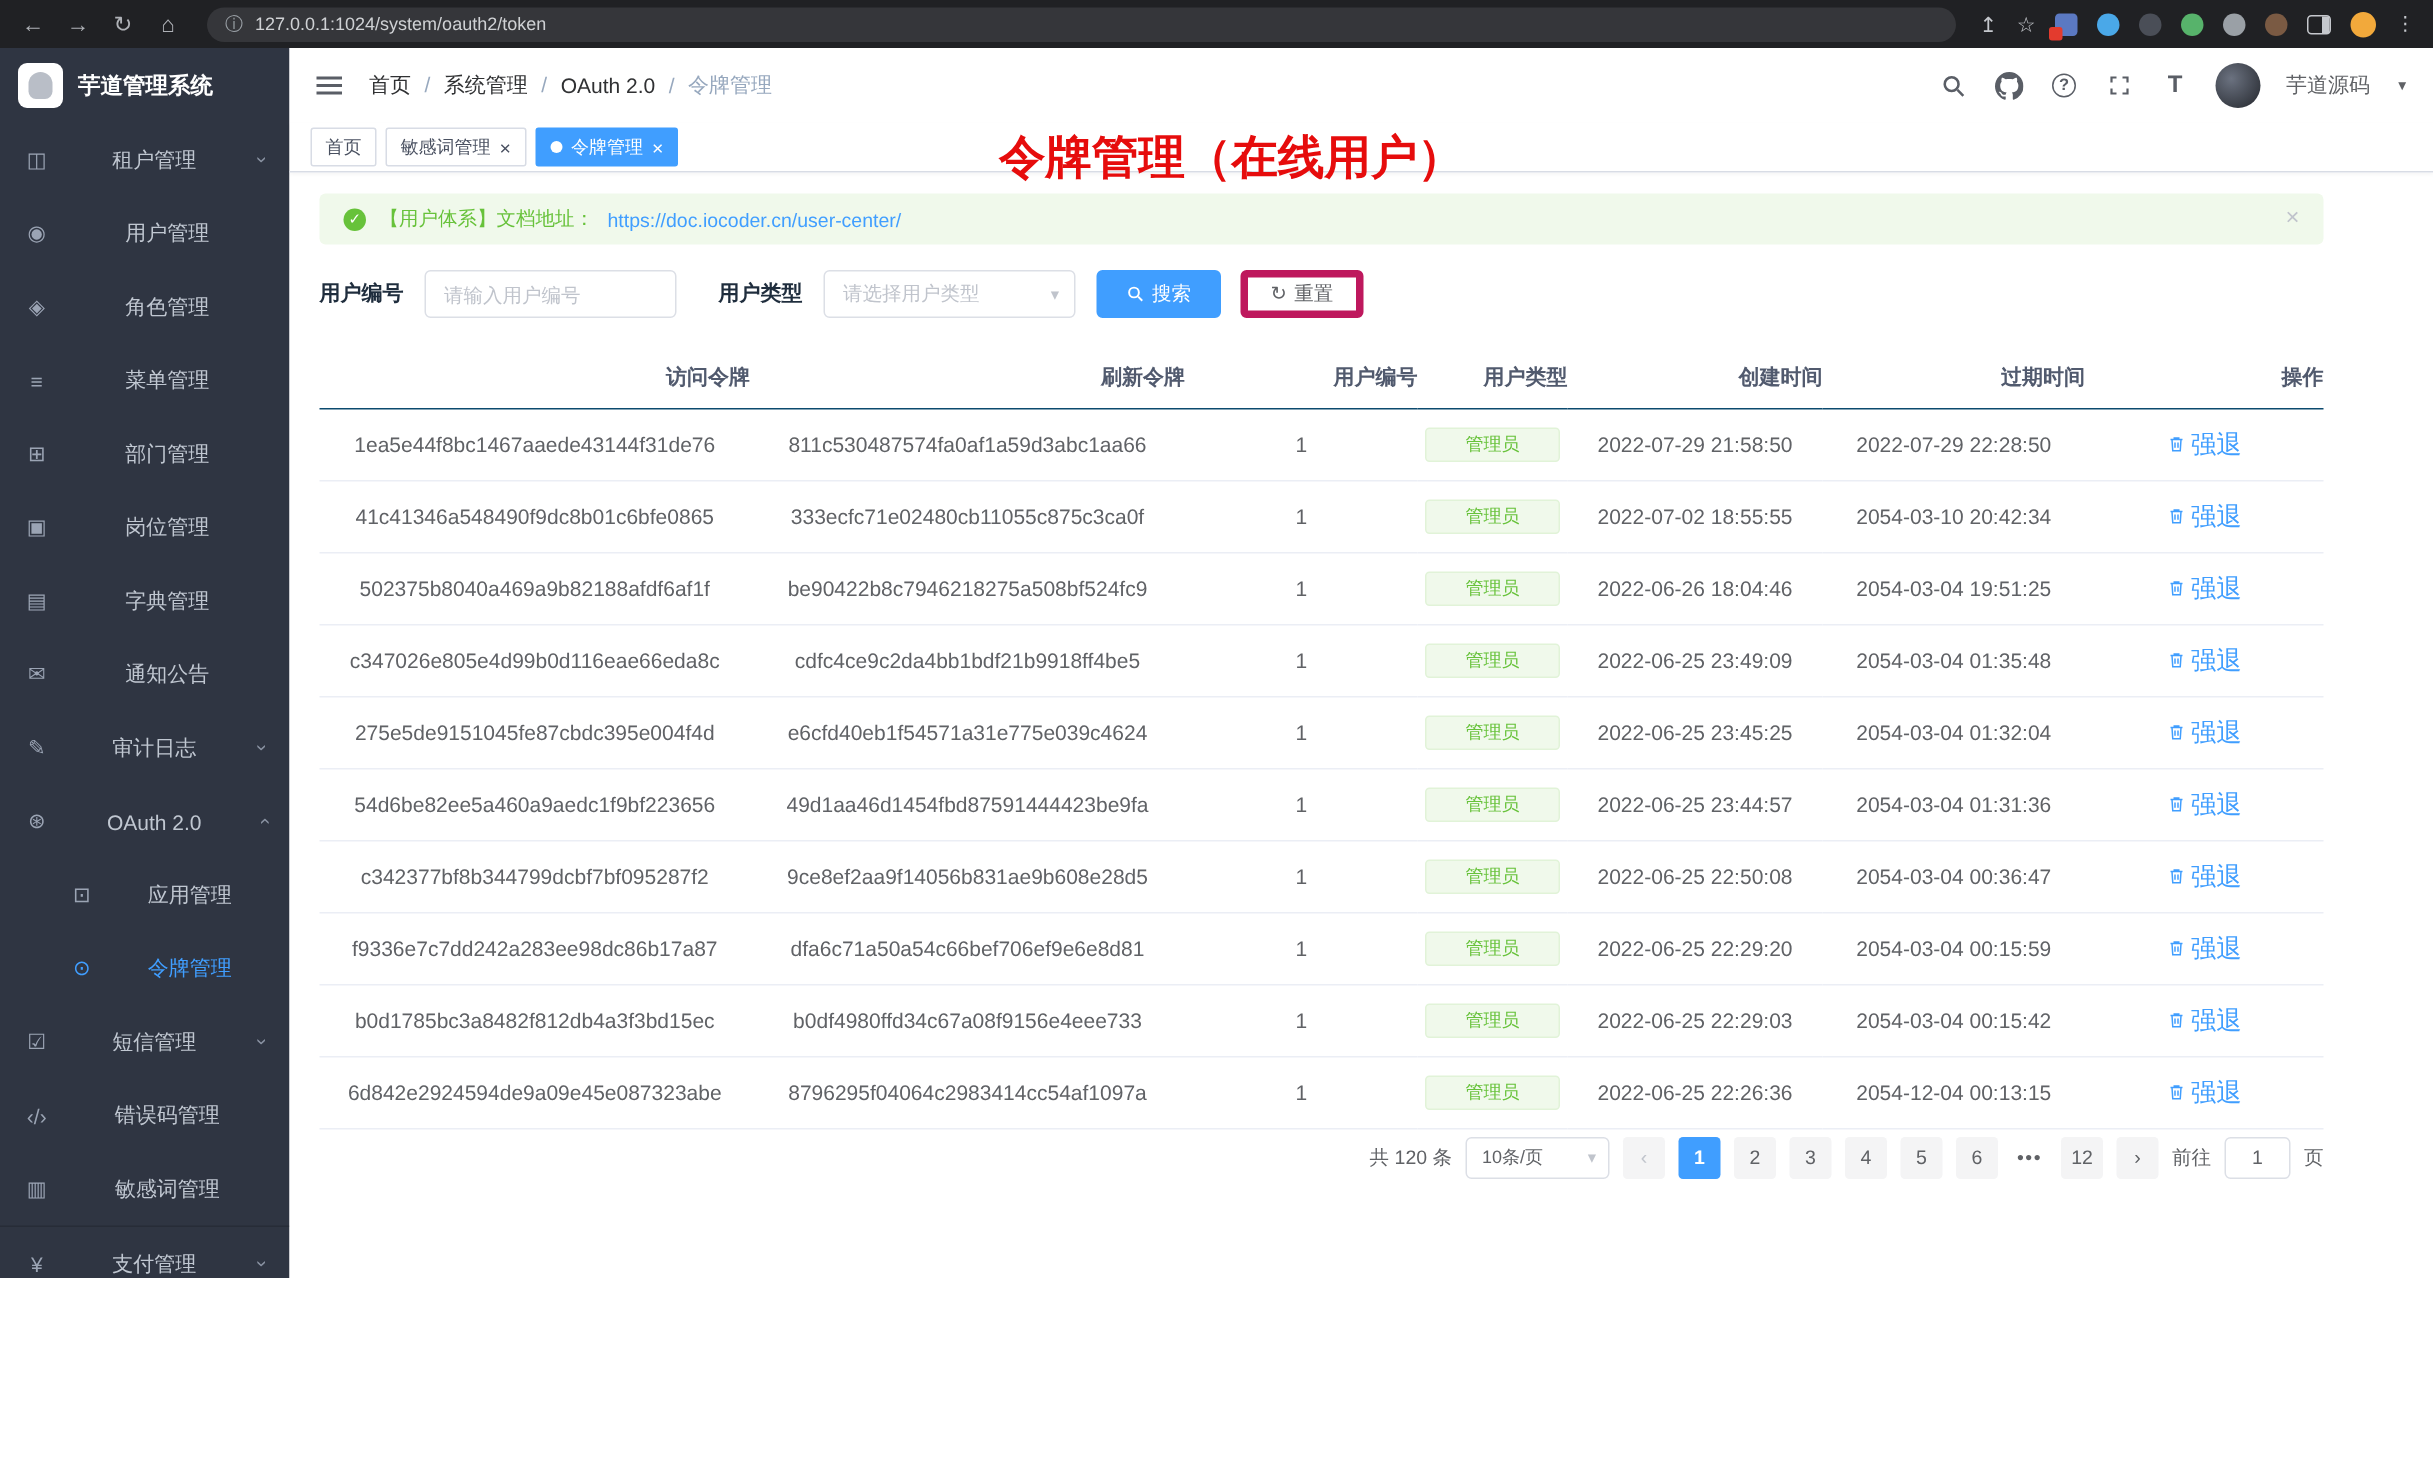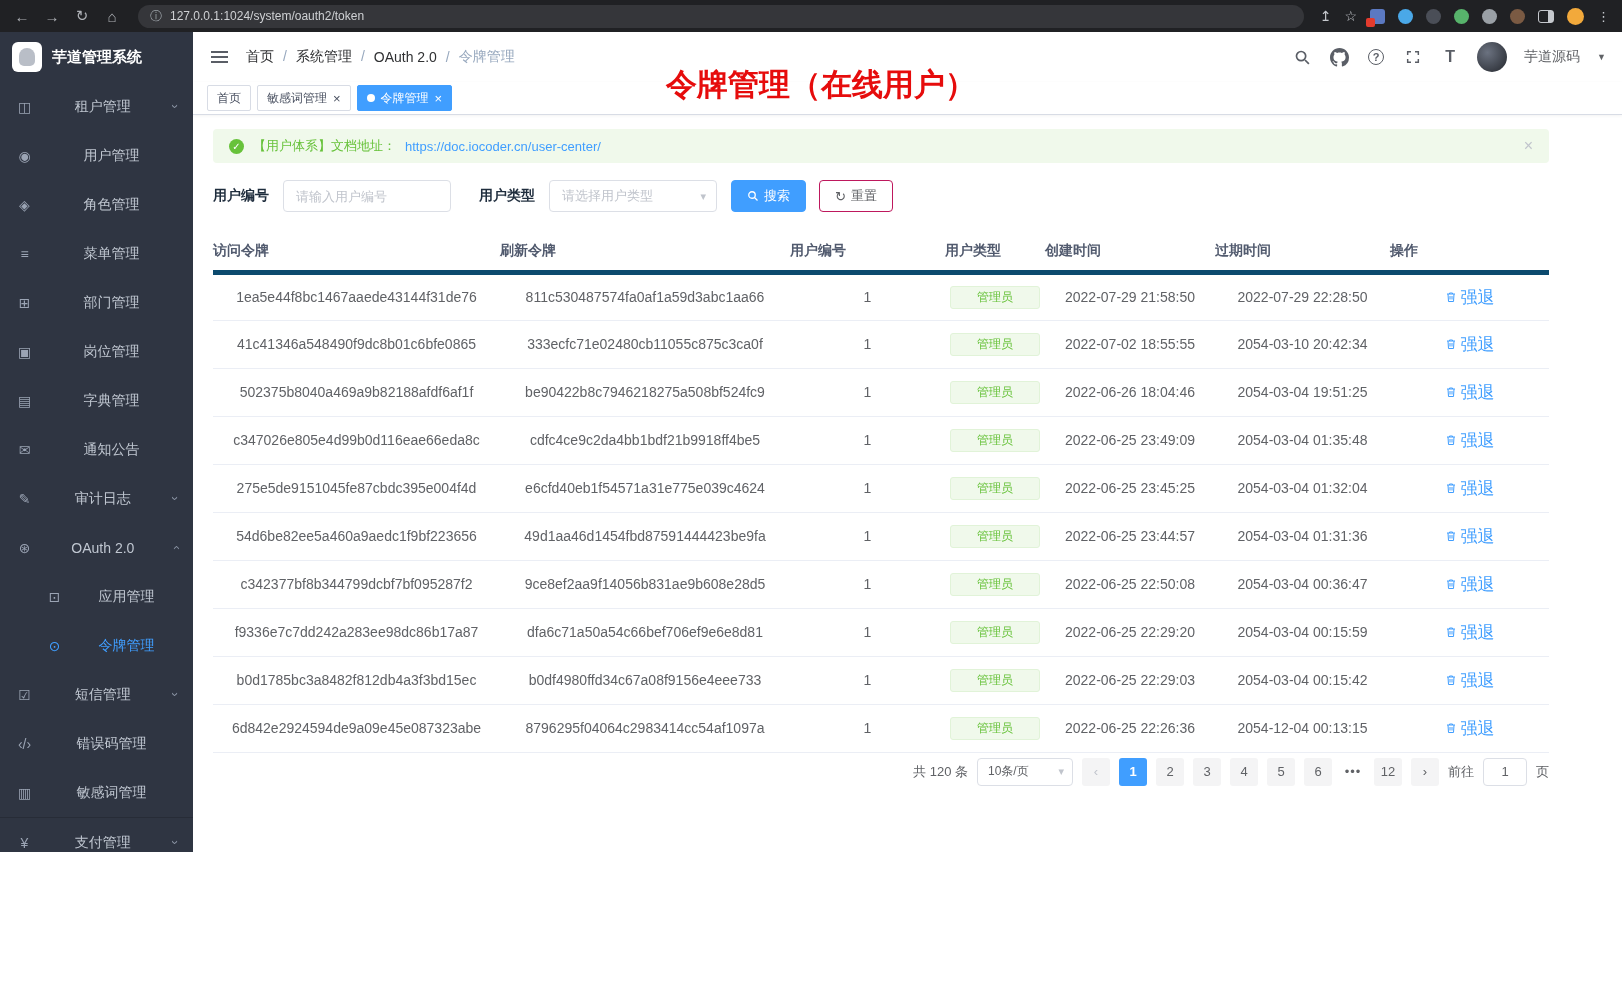--- a/index.html
+++ b/index.html
@@ -53,21 +53,21 @@
   .crumb.current::after { content:""; margin:0; }
   .header-right { margin-left:auto; display:flex; align-items:center; gap:17px; color:#5a5e66; }
   .h-icon { display:inline-flex; align-items:center; justify-content:center; width:20px; cursor:pointer; }
   .help-circle { width:16px; height:16px; border:1.6px solid #5a5e66; border-radius:50%; font-size:11px; font-weight:bold; display:flex; align-items:center; justify-content:center; }
   .font-size-ic { font-weight:bold; font-size:16px; }
   .h-avatar { width:30px; height:30px; border-radius:50%; background:radial-gradient(circle at 35% 35%, #6b7280, #23262c); cursor:pointer; }
   .username { font-size:14px; color:#606266; cursor:pointer; }
   .caret { font-size:9px; color:#606266; cursor:pointer; }
 
   
-  .annotation { position:absolute; left:666px; top:64px; font-size:31px; font-weight:bold; color:#e60c0c; white-space:nowrap; z-index:50; }
+  .annotation { position:absolute; left:666px; top:84px; font-size:31px; font-weight:bold; color:#e60c0c; white-space:nowrap; z-index:50; }
 
   
   .tabbar { height:33px; border-bottom:1px solid #d8dce5; box-shadow:0 1px 3px rgba(0,0,0,.05); display:flex; align-items:center; gap:6px; padding:0 14px; }
   .tab { display:inline-flex; align-items:center; gap:6px; height:26px; padding:0 9px; border:1px solid #d8dce5; color:#495060; font-size:12px; background:#fff; border-radius:2px; cursor:pointer; }
   .tab.active { background:#409eff; border-color:#409eff; color:#fff; }
   .tab-dot { width:8px; height:8px; border-radius:50%; background:#fff; }
   .tab-close { font-size:13px; line-height:1; cursor:pointer; }
 
   
   .content { flex:1; padding:14px 20px; }
@@ -78,25 +78,25 @@
   .alert-text { color:#67c23a; font-size:13px; }
   .alert-link { color:#409eff; font-size:13px; text-decoration:none; cursor:pointer; }
   .alert-close { margin-left:auto; color:#c0c4cc; font-size:16px; cursor:pointer; }
 
   .search-row { margin-top:17px; display:flex; align-items:center; font-size:14px; }
   .f-label { font-weight:bold; color:#1f2d3d; margin-right:14px; }
   .f-input { width:168px; height:32px; border:1px solid #dcdfe6; border-radius:4px; padding:0 12px; font-size:13px; color:#606266; outline:none; margin-right:28px; font-family:inherit; }
   .f-input::placeholder { color:#c0c4cc; }
   .f-select { width:168px; height:32px; border:1px solid #dcdfe6; border-radius:4px; padding:0 10px 0 12px; display:flex; align-items:center; justify-content:space-between; color:#c0c4cc; font-size:13px; margin-right:14px; background:#fff; cursor:pointer; }
   .sel-caret { color:#c0c4cc; font-size:11px; }
-  .btn { height:32px; border-radius:4px; border:1px solid #be185d; background:#fff; color:#606266; font-size:13px; display:inline-flex; align-items:center; gap:5px; padding:0 15px; cursor:pointer; margin-right:13px; font-family:inherit; }
+  .btn { height:32px; border-radius:4px; border:5px solid #be185d; background:#fff; color:#606266; font-size:13px; display:inline-flex; align-items:center; gap:5px; padding:0 15px; cursor:pointer; margin-right:13px; font-family:inherit; }
   .btn.primary { background:#409eff; border-color:#409eff; color:#fff; }
 
   .data-table { margin-top:20px; border-collapse:collapse; width:1336px; table-layout:fixed; font-size:14px; color:#606266; }
-  .data-table th { height:40px; font-weight:bold; color:#515a6e; border-bottom:5px solid #0c4a6e; text-align:left; }
+  .data-table th { height:40px; font-weight:bold; color:#515a6e; border-bottom:1px solid #0c4a6e; text-align:right; }
   .data-table td { height:48px; text-align:center; border-bottom:1px solid #ebeef5; }
   .tag-success { display:inline-block; padding:2px 26px; background:#f0f9eb; border:1px solid #e1f3d8; color:#67c23a; font-size:12px; border-radius:3px; }
   .force-logout { color:#409eff; font-size:17px; display:inline-flex; align-items:center; gap:4px; text-decoration:none; cursor:pointer; }
 
   .pagination { margin-top:5px; width:1336px; display:flex; justify-content:flex-end; align-items:center; gap:9px; font-size:13px; color:#606266; }
   .pg-size { width:96px; height:28px; border:1px solid #dcdfe6; border-radius:4px; display:flex; align-items:center; justify-content:space-between; padding:0 8px 0 10px; font-size:12px; background:#fff; cursor:pointer; }
   .pg-btn, .pg-num { min-width:28px; height:28px; border:none; border-radius:3px; background:#f4f4f5; color:#606266; font-size:13px; cursor:pointer; font-family:inherit; }
   .pg-btn.prev { color:#c0c4cc; }
   .pg-num.active { background:#409eff; color:#fff; font-weight:bold; }
   .pg-more { min-width:24px; text-align:center; letter-spacing:1px; cursor:pointer; }

